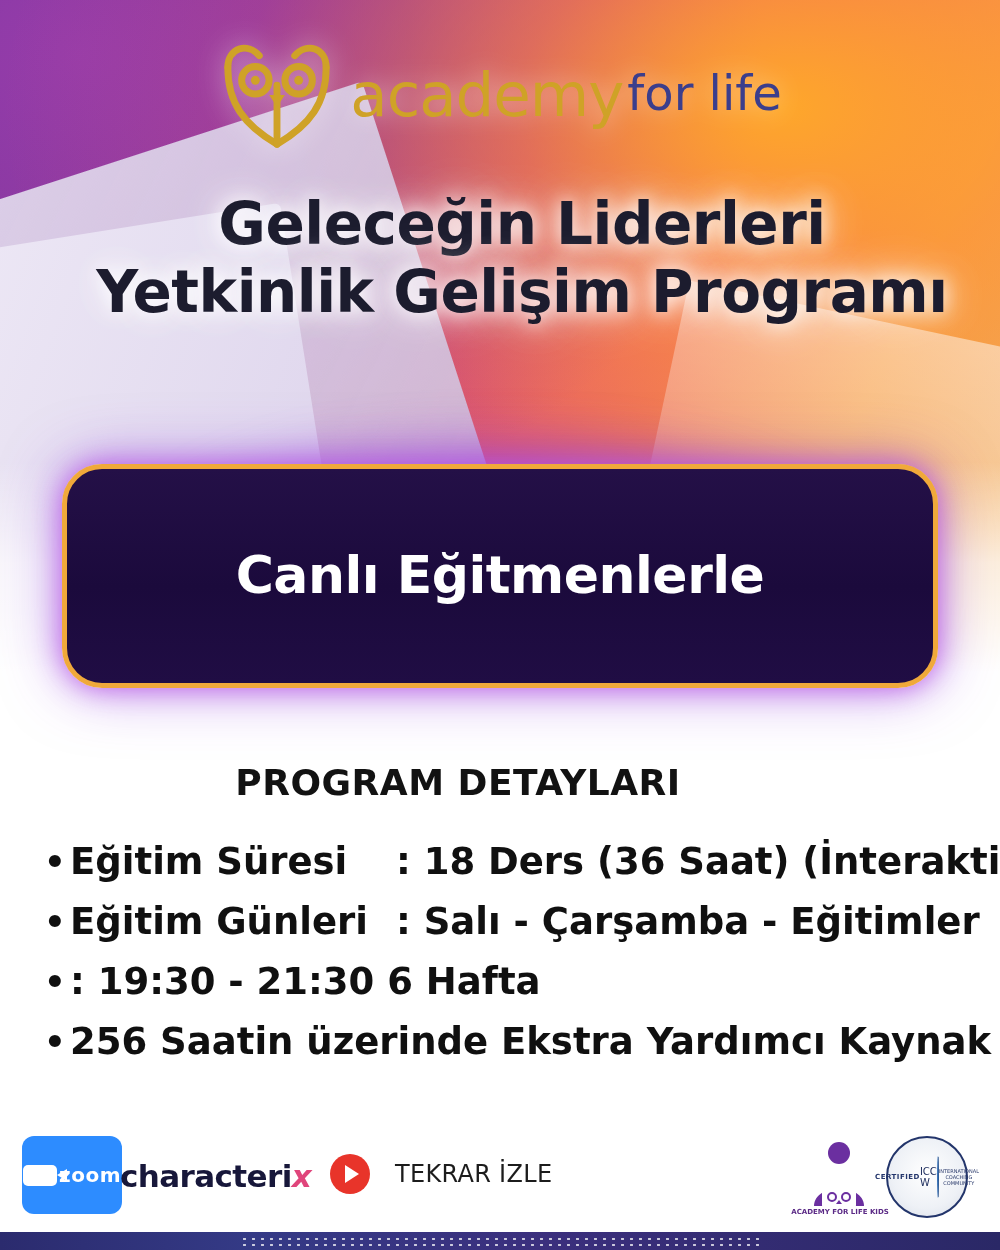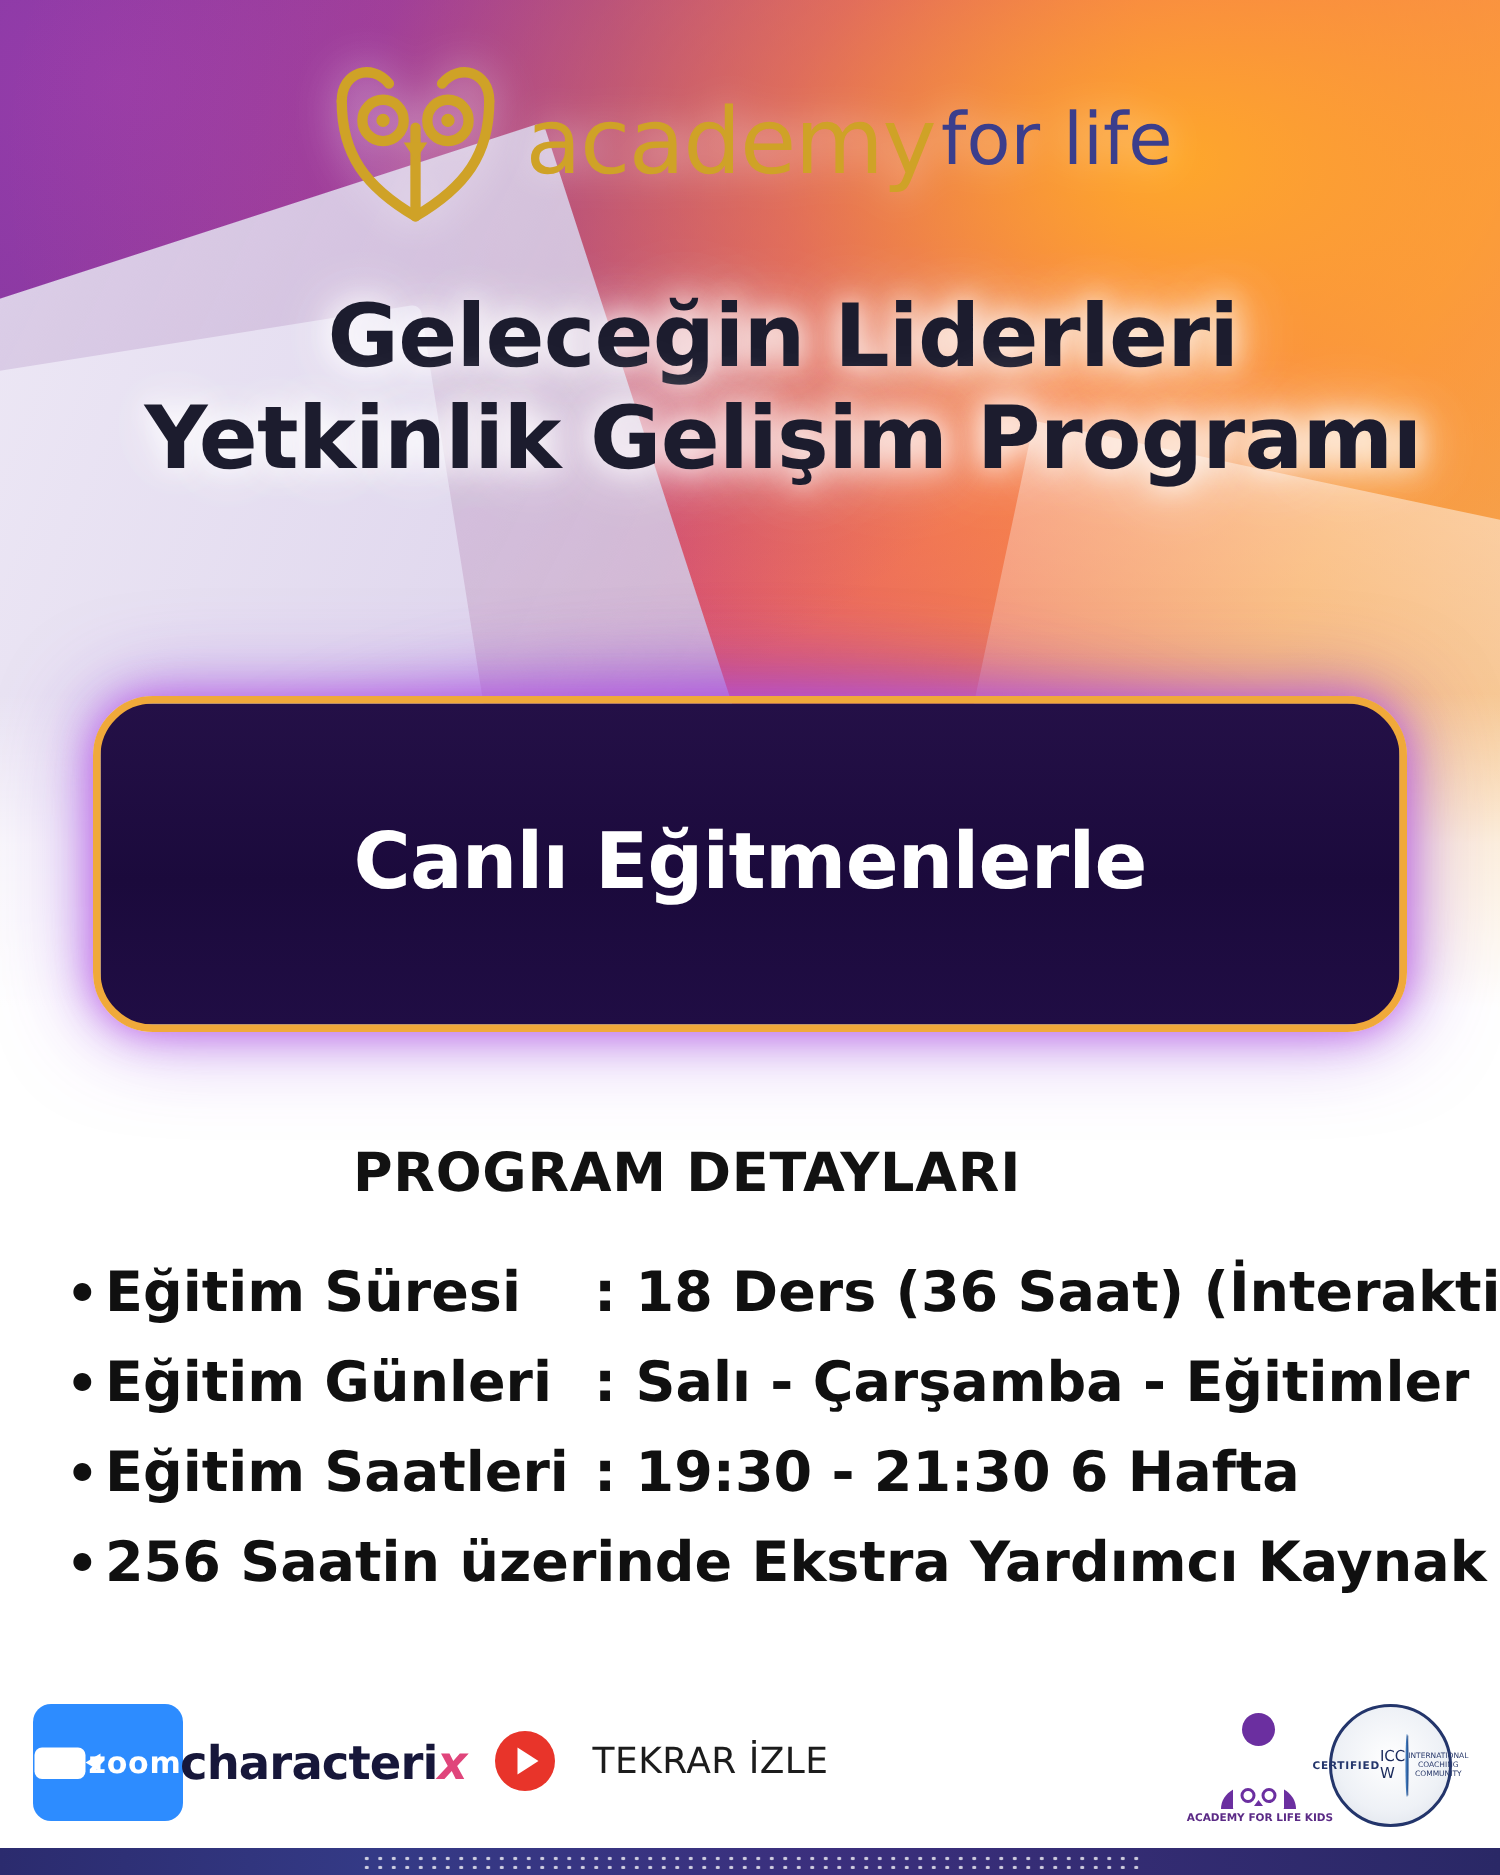--- a/index.html
+++ b/index.html
@@ -410,21 +410,20 @@
       <span class="li-label w1">Eğitim Süresi</span>
       <span class="li-value">: 18 Ders (36 Saat) (İnteraktif)</span>
     </li>
     <li>
       <span class="bullet">•</span>
       <span class="li-label w1">Eğitim Günleri</span>
       <span class="li-value">: Salı - Çarşamba - Eğitimler</span>
     </li>
     <li>
       <span class="bullet">•</span>
-      <span class="li-label w1">Eğitim Saatleri</span>
       <span class="li-value">: 19:30 - 21:30   6  Hafta</span>
     </li>
     <li>
       <span class="bullet">•</span>
       <span class="li-plain">256 Saatin üzerinde Ekstra Yardımcı Kaynak</span>
     </li>
   </ul>
 
   <div class="footer">
 

